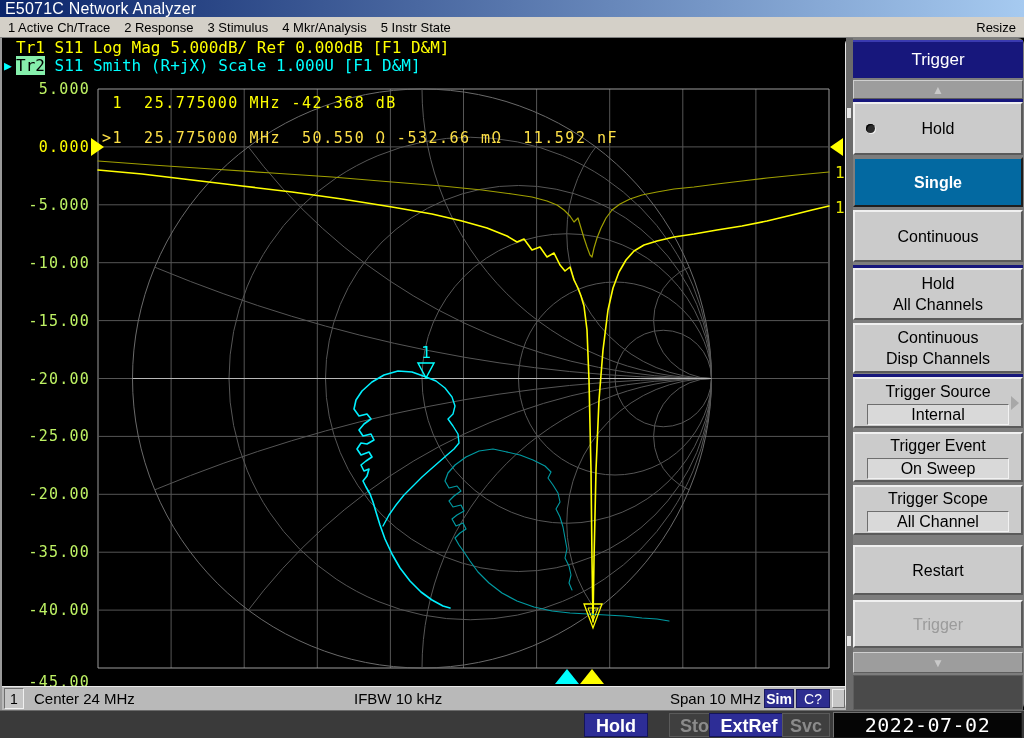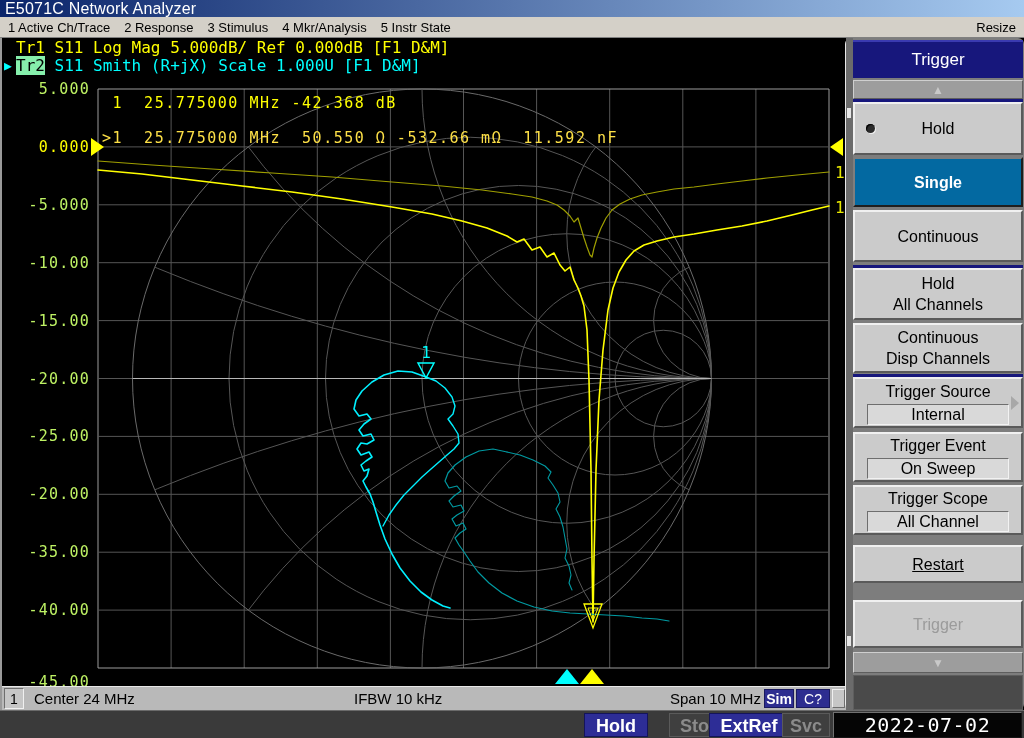--- a/index.html
+++ b/index.html
@@ -288,21 +288,21 @@
           </div>
           <div class="sk-btn" style="top: 394px; height: 50px;">
             <div>Trigger Event</div>
             <div class="sk-value">On Sweep</div>
           </div>
           <div class="sk-btn" style="top: 447px; height: 50px;">
             <div>Trigger Scope</div>
             <div class="sk-value">All Channel</div>
           </div>
           <div class="sk-sep" style="top: 336px;"></div>
-          <div class="sk-btn" style="top: 507px; height: 38px; text-decoration: underline;">
+          <div class="sk-btn" style="top: 507px; height: 50px;">
             <div>Restart</div>
           </div>
           <div class="sk-btn disabled" style="top: 562px; height: 48px;">
             <div>Trigger</div>
           </div>
           <div class="sk-sep" style="top: 61px;"></div>
         </div>
       <div class="sk-scroll" style="top:614px;height:21px">
           <span>▼</span>
         </div>

